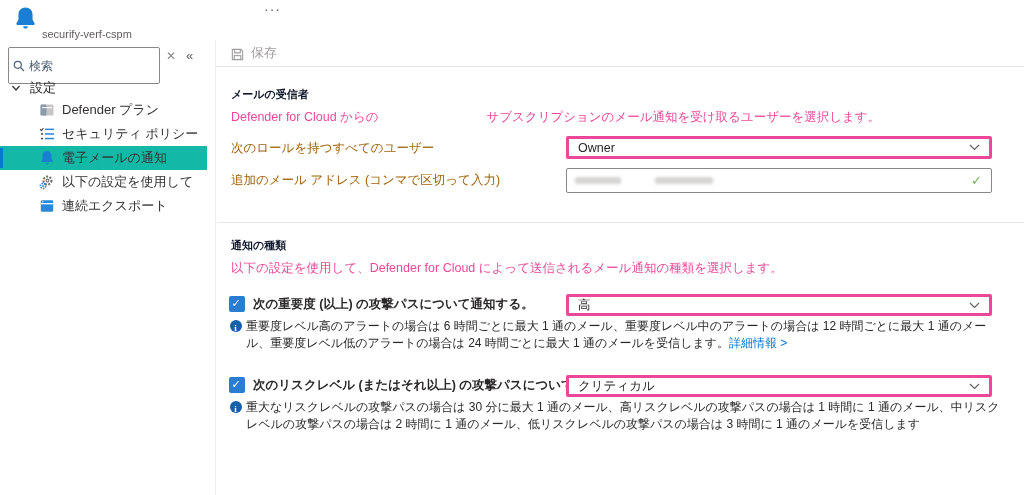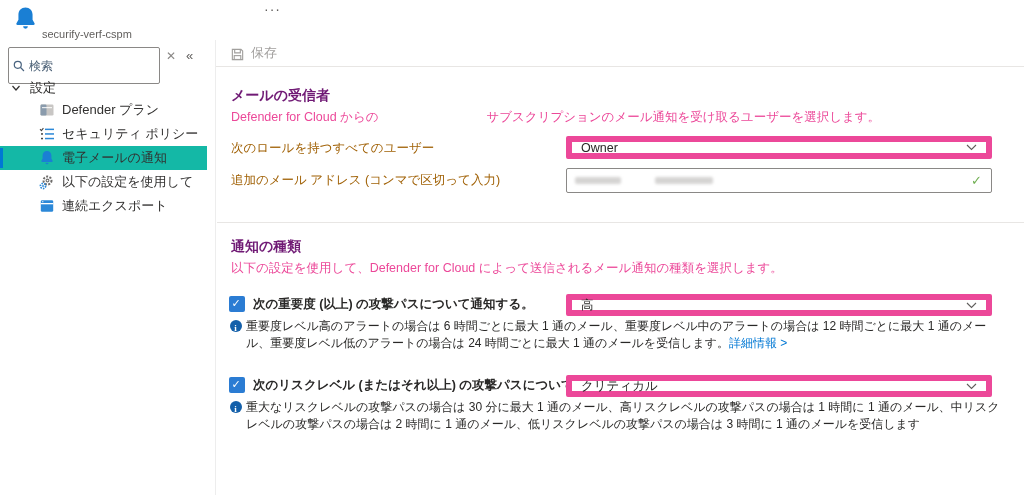--- a/index.html
+++ b/index.html
@@ -30,28 +30,28 @@
   .nav-item .ico { flex:0 0 16px; margin-left:39px; width:16px; height:16px; }
   .nav-item .lbl { margin-left:7px; font-size:13px; color:#323130; white-space:nowrap; }
   .nav-item.selected { background:#14b8a6; }
   .nav-item.selected::before { content:""; position:absolute; left:0; top:2px; bottom:2px; width:3px; background:#0078d4; }
 
   
   .content { position:absolute; left:215px; top:40px; width:809px; height:455px; border-left:1px solid #ededed; background:#fff; }
   .toolbar { position:absolute; left:0; top:0; width:100%; height:27px; border-bottom:1px solid #e8e6e4; }
   .save-btn { position:absolute; left:14px; top:4px; display:flex; align-items:flex-end; gap:6px; color:#a19f9d; font-size:13px; cursor:default; }
 
-  .sec-h { position:absolute; left:15px; font-size:14px; font-weight:700; color:#701a75; }
+  .sec-h { position:absolute; left:15px; font-size:11px; font-weight:700; color:#0f172a; }
   .sec-p { position:absolute; left:15px; font-size:12.5px; color:#ec4899; white-space:nowrap; }
   .gap-redacted { display:inline-block; width:108px; }
 
   .form-row { position:absolute; left:15px; width:780px; }
   .form-row .flabel { position:absolute; left:0; top:4px; font-size:12.5px; color:#a16207; white-space:nowrap; }
 
-  .select { position:absolute; left:335px; top:0; width:426px; height:23px; border:6px solid #ec4899; border-radius:2px; background:#fff; display:flex; align-items:center; padding:0 9px; cursor:pointer; }
+  .select { position:absolute; left:335px; top:0; width:426px; height:23px; border:3px solid #ec4899; border-radius:2px; background:#fff; display:flex; align-items:center; padding:0 9px; cursor:pointer; }
   .select .val { font-size:12.5px; color:#292827; flex:1; }
   .select .chev { flex:0 0 auto; }
 
   .txt-input { position:absolute; left:335px; top:0; width:426px; height:25px; border:1px solid #8a8886; border-radius:2px; background:#fff; display:flex; align-items:center; padding:0 8px; cursor:text; }
   .smudge { height:7px; background:#b3b1af; opacity:.55; filter:blur(1.5px); border-radius:2px; }
   .valid-check { position:absolute; right:9px; top:4px; font-size:13px; color:#71af53; font-weight:700; }
 
   .divider { position:absolute; left:1px; width:808px; height:1px; background:#e8e6e4; }
 
   .cb-row { position:absolute; left:13px; width:782px; height:24px; }

